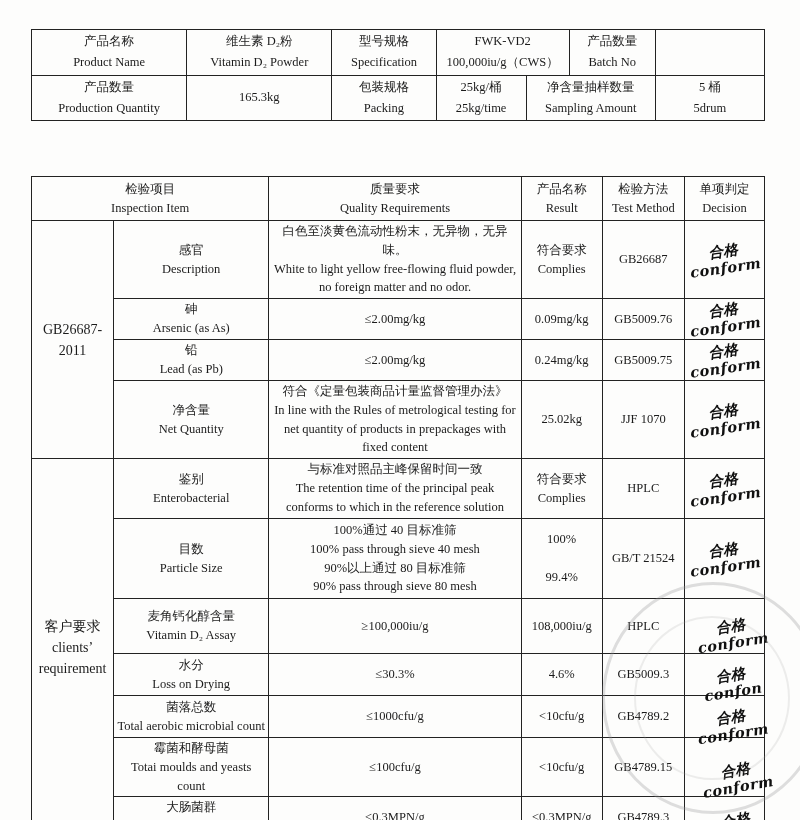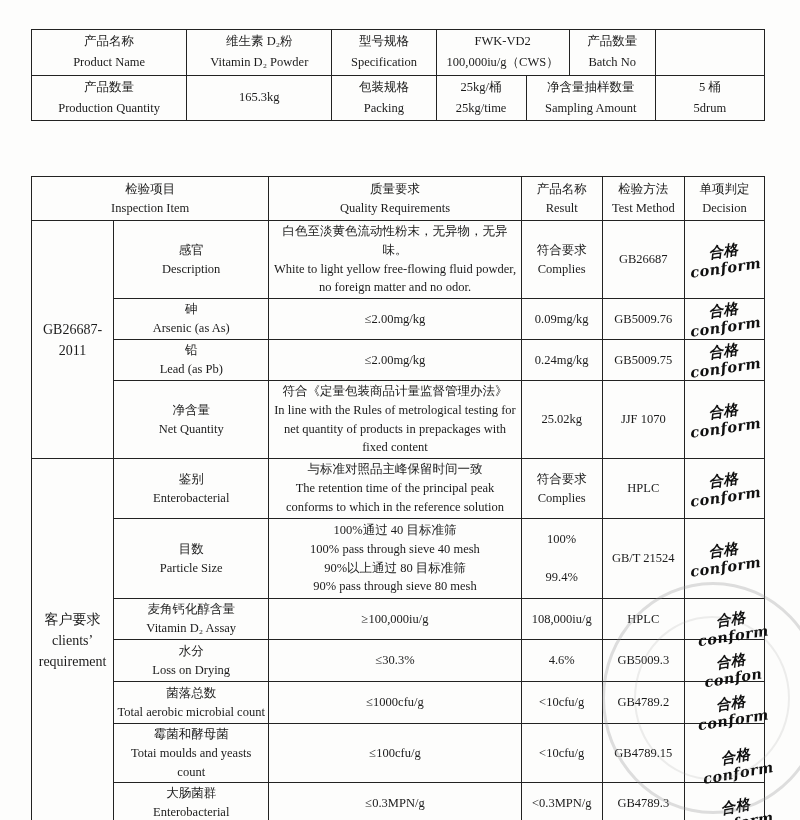--- a/index.html
+++ b/index.html
@@ -188,21 +188,21 @@
 100% pass through sieve 40 mesh
 90%以上通过 80 目标准筛
 90% pass through sieve 80 mesh</td>
       <td>100%
 
 99.4%</td>
       <td>GB/T 21524</td>
       <td><div class="hw">合格
 conform</div></td>
     </tr>
-    <tr style="height:41px">
+    <tr style="height:55px">
       <td>麦角钙化醇含量
 Vitamin D₂ Assay</td>
       <td>≥100,000iu/g</td>
       <td>108,000iu/g</td>
       <td>HPLC</td>
       <td><div class="hw hw-drop">合格
 conform</div></td>
     </tr>
     <tr style="height:42px">
       <td>水分

